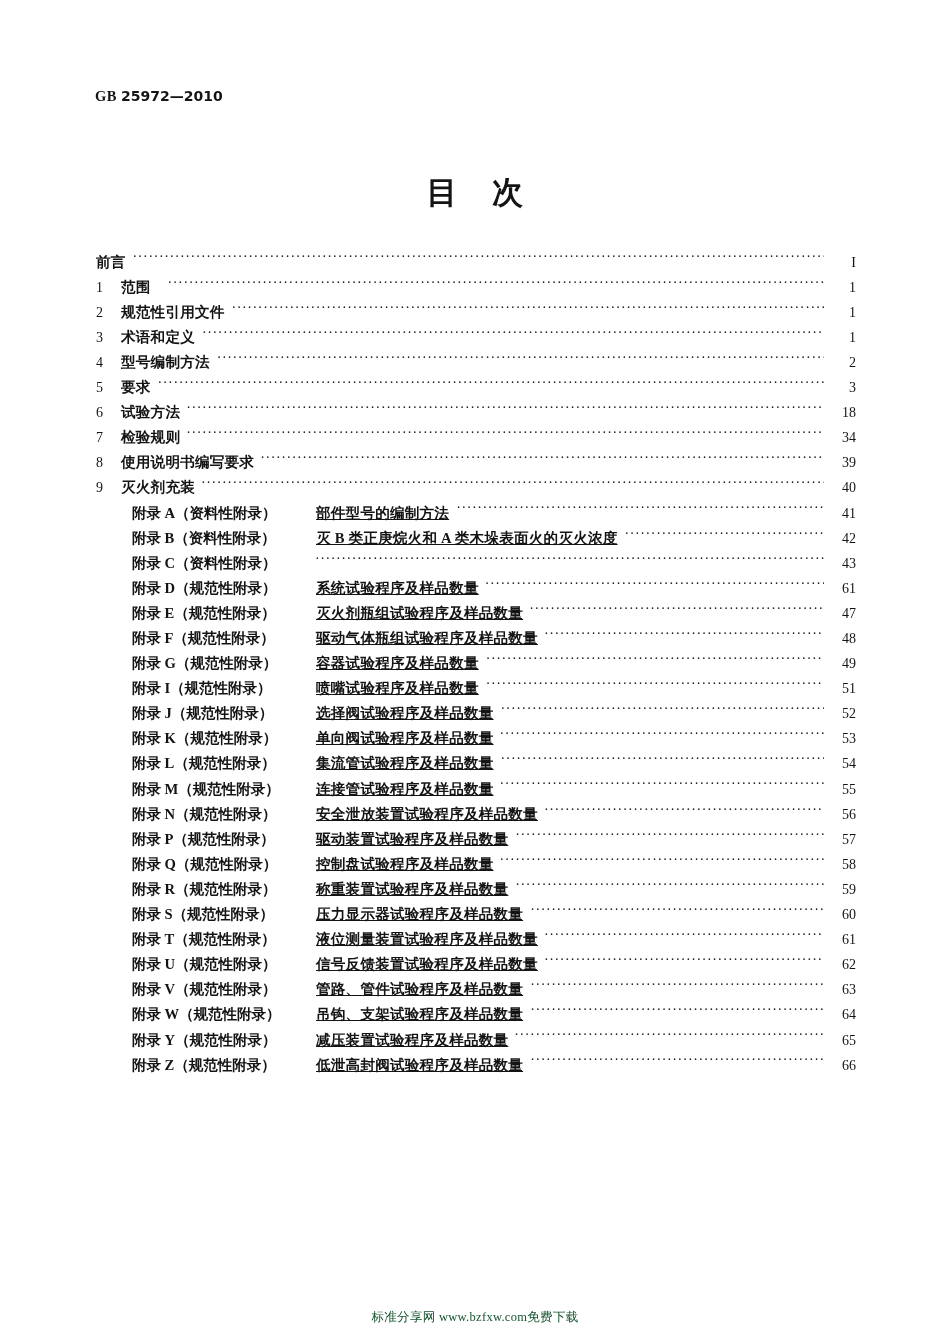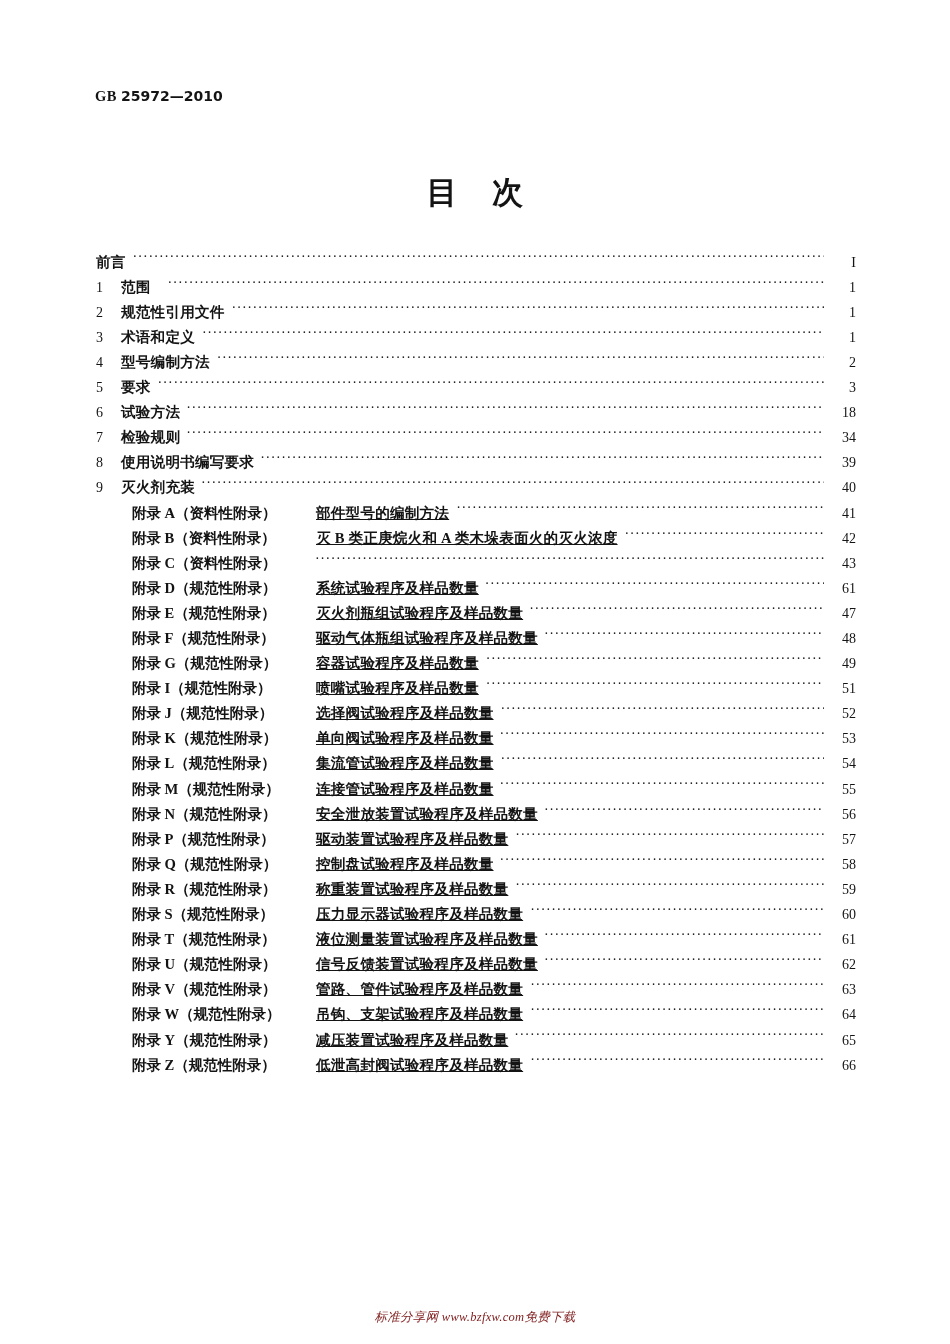--- a/index.html
+++ b/index.html
@@ -138,24 +138,23 @@
   .gap-none .leader { margin-left: 0px; }
 
   
   .footer-mark {
     position: absolute;
     left: 0;
     right: 0;
     bottom: 18px;
     text-align: center;
     font-size: 12.5px;
-    color: #7f1d1d;
+    color: #14532d;
     letter-spacing: 0.3px;
     font-family: "Liberation Serif", "DejaVu Serif", serif;
-    font-style: italic;
   }
 </style>
 </head>
 <body>
 
 <div class="page">
 
   <div class="std-header">
     <span class="gb">GB</span>
     <span class="num">25972—2010</span>

